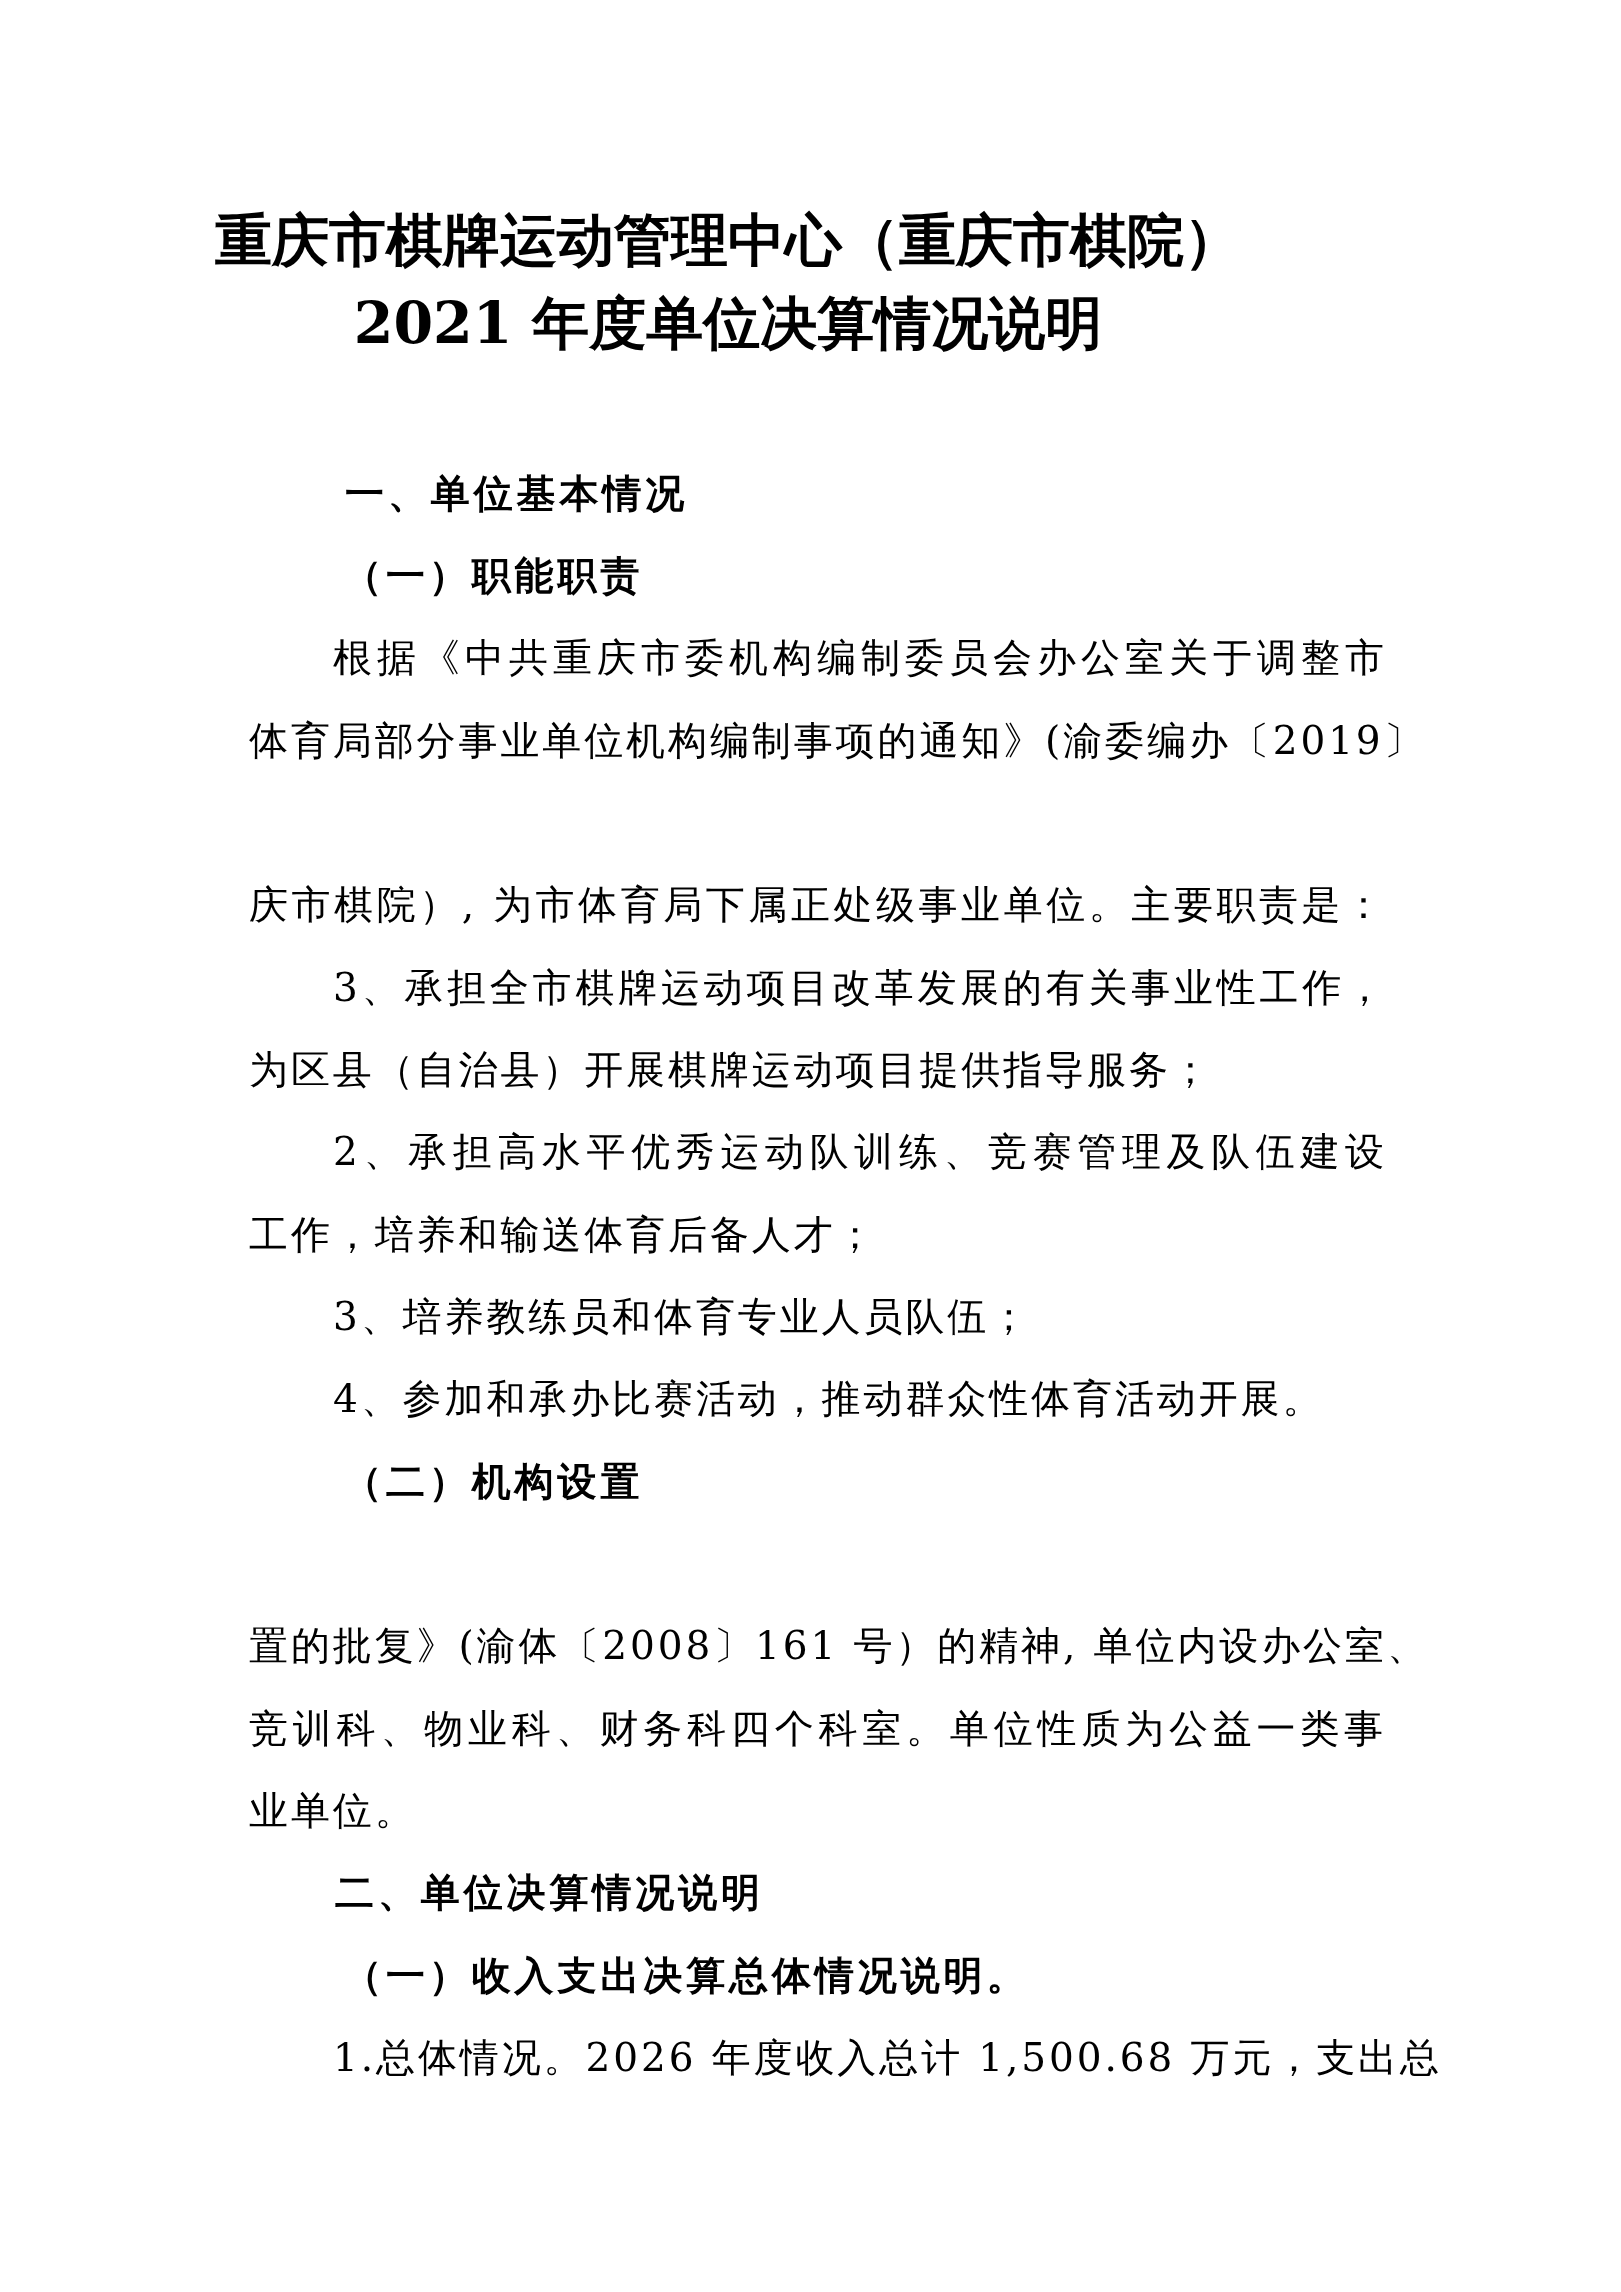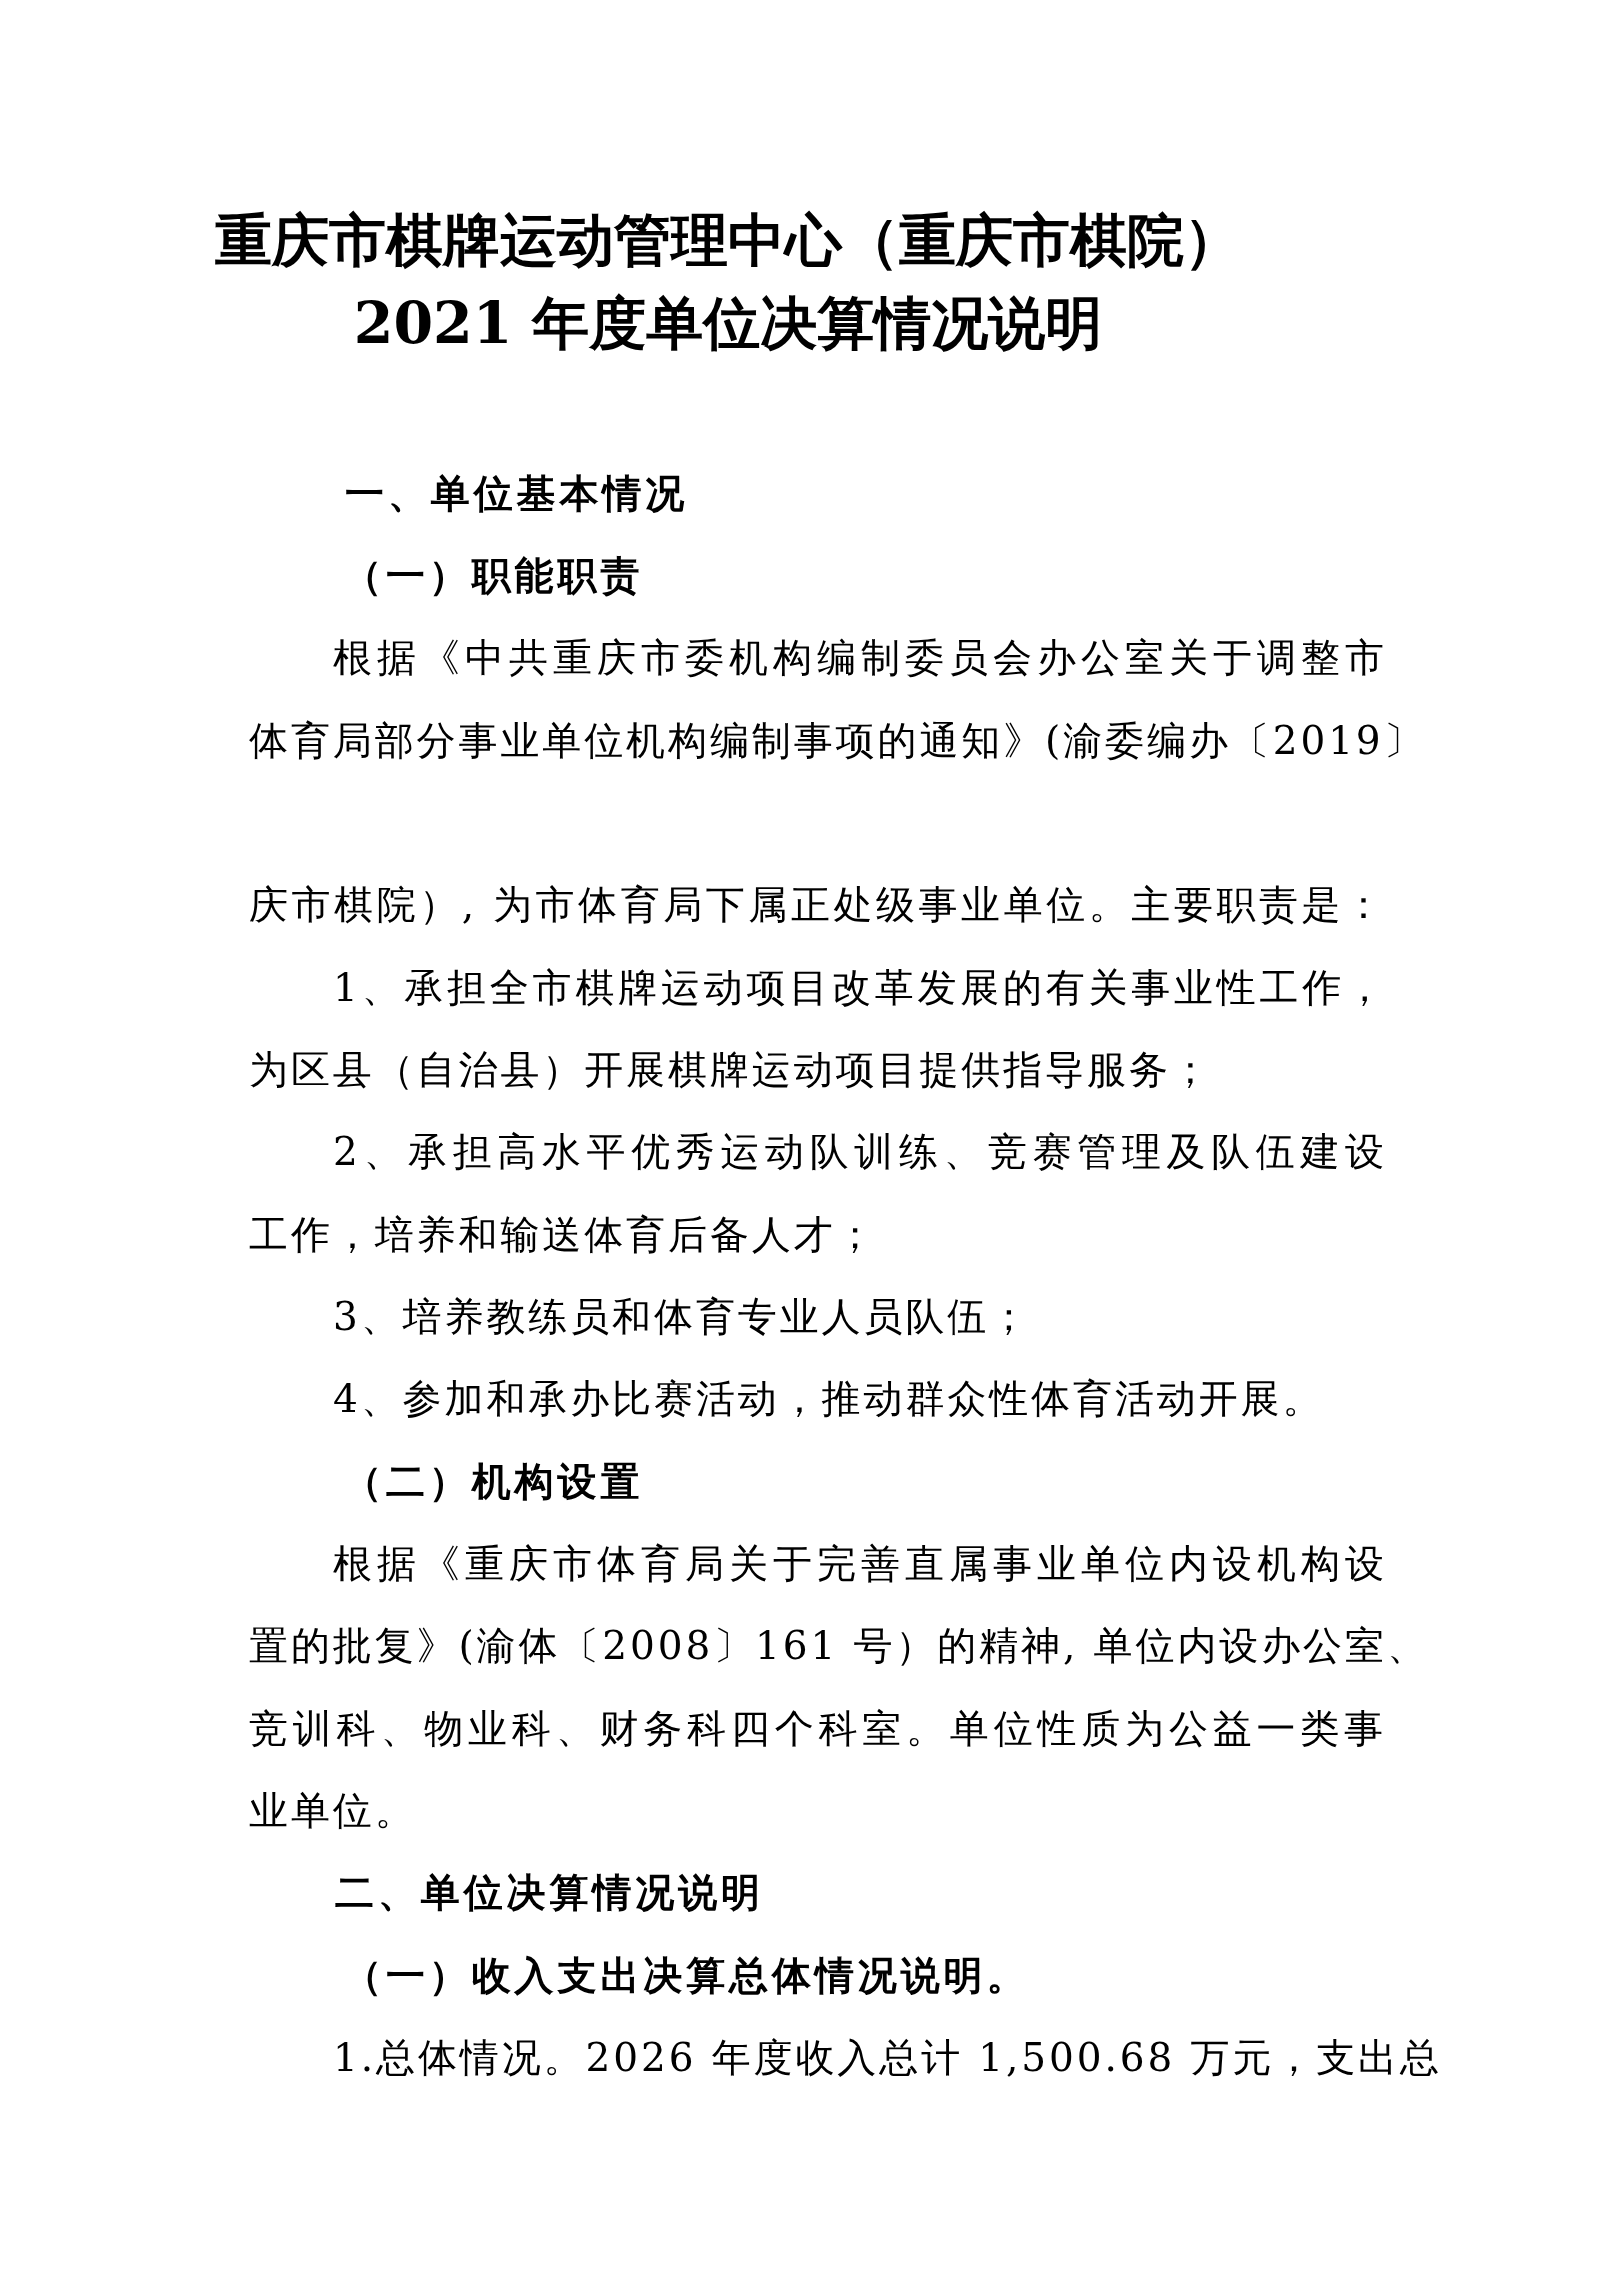--- a/index.html
+++ b/index.html
@@ -67,32 +67,31 @@
   <div class="title l1">重庆市棋牌运动管理中心（重庆市棋院）</div>
   <div class="title l2">2021 年度单位决算情况说明</div>
 
   <div class="line heading h-sub" style="top:535px;">（一）职能职责</div>
   <div class="line heading h-sec" style="top:453px;">一、单位基本情况</div>
 
   <div class="line indent just" style="top:617px;">根据《中共重庆市委机构编制委员会办公室关于调整市</div>
   <div class="line just" style="top:700px;">体育局部分事业单位机构编制事项的通知》(渝委编办〔2019〕</div>
   <div class="line just" style="top:864px;">庆市棋院）, 为市体育局下属正处级事业单位。主要职责是：</div>
 
-  <div class="line indent just" style="top:947px;">1、承担全市棋牌运动项目改革发展的有关事业性工作，</div>
+  <div class="line indent just" style="top:947px;">3、承担全市棋牌运动项目改革发展的有关事业性工作，</div>
   <div class="line" style="top:1029px;">为区县（自治县）开展棋牌运动项目提供指导服务；</div>
 
   <div class="line indent just" style="top:1111px;">2、承担高水平优秀运动队训练、竞赛管理及队伍建设</div>
   <div class="line" style="top:1194px;">工作，培养和输送体育后备人才；</div>
 
   <div class="line indent" style="top:1276px;">3、培养教练员和体育专业人员队伍；</div>
   <div class="line indent" style="top:1358px;">4、参加和承办比赛活动，推动群众性体育活动开展。</div>
 
   <div class="line heading h-sub" style="top:1441px;">（二）机构设置</div>
 
-  <div class="line indent just" style="top:1523px;">根据《重庆市体育局关于完善直属事业单位内设机构设</div>
   <div class="line just" style="top:1605px;">置的批复》(渝体〔2008〕161 号）的精神, 单位内设办公室、</div>
   <div class="line" style="top:1770px;">业单位。</div>
   <div class="line just" style="top:1688px;">竞训科、物业科、财务科四个科室。单位性质为公益一类事</div>
 
   <div class="line heading" style="top:1852px; left:335px;">二、单位决算情况说明</div>
   <div class="line heading h-sub" style="top:1935px;">（一）收入支出决算总体情况说明。</div>
 
   <div class="line indent just" style="top:2017px;">1.总体情况。2026 年度收入总计 1,500.68 万元，支出总</div>
 
 </div>

